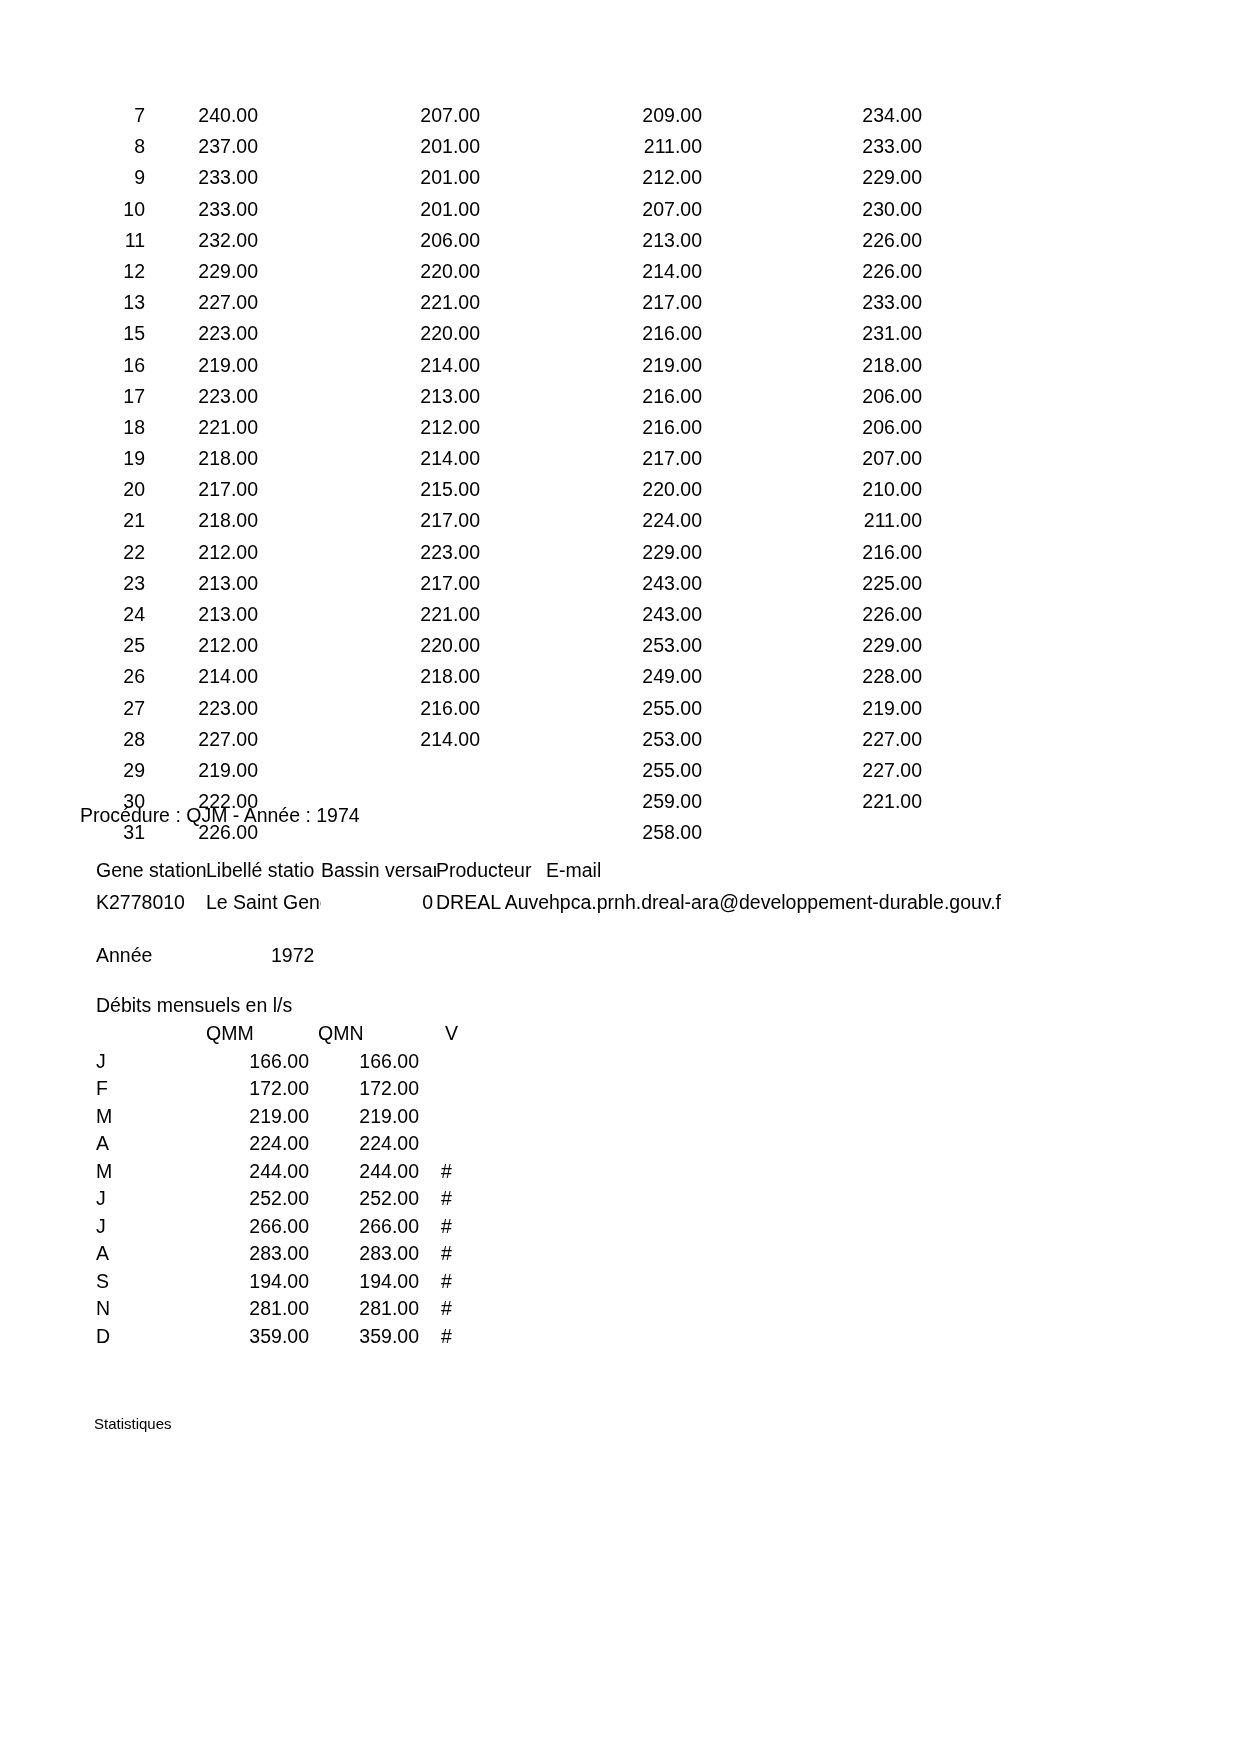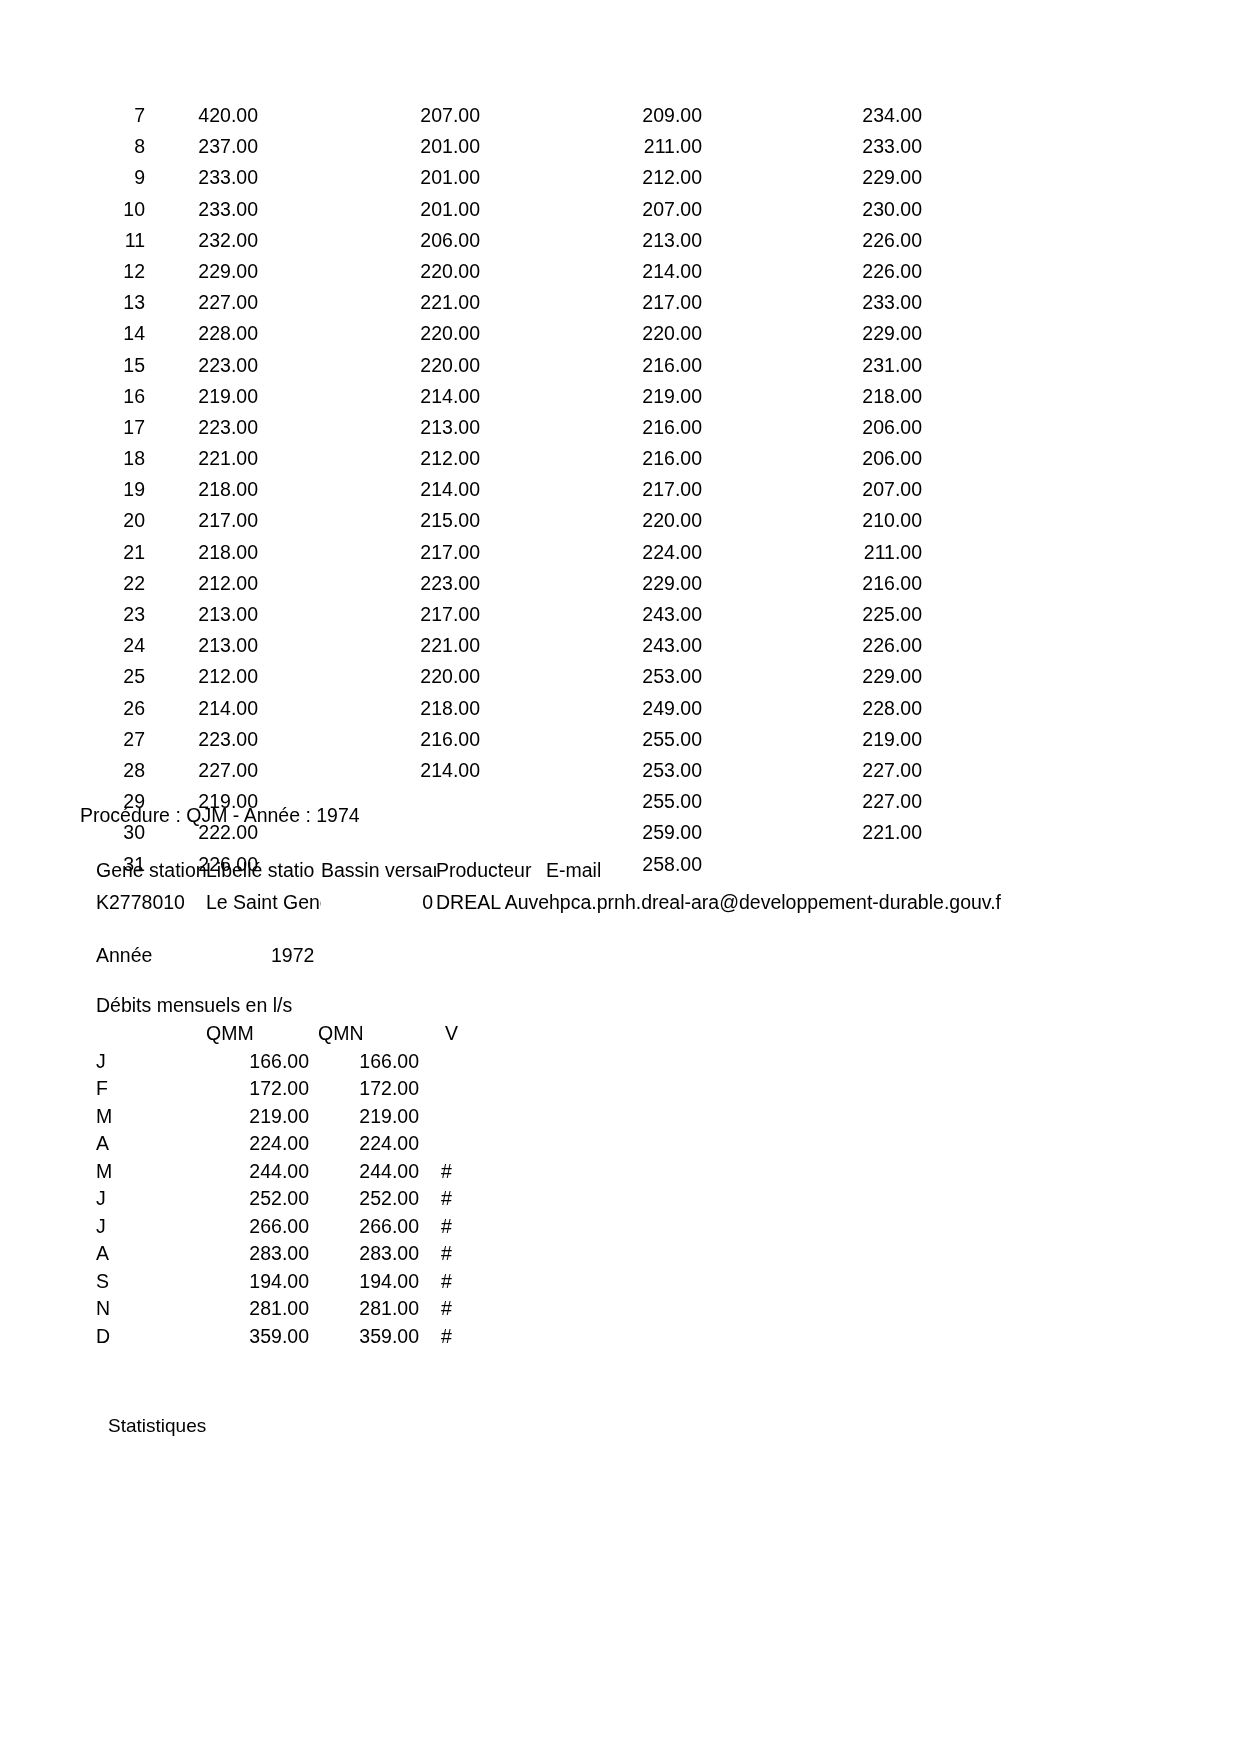--- a/index.html
+++ b/index.html
@@ -136,40 +136,39 @@
   .m-qmm  { width: 105px; text-align: right; }
   .m-qmn  { width: 105px; text-align: right; padding-left: 5px; }
   .m-v    { width: 90px;  text-align: left; padding-left: 22px; }
 
   .m-head .m-qmm,
   .m-head .m-qmn { text-align: left; padding-left: 2px; }
   .m-head .m-qmn { padding-left: 7px; }
 
   .stats-line {
     position: absolute;
-    left: 108px;
+    left: 94px;
     top: 1415px;
-    font-size: 19px;
+    font-size: 15px;
     white-space: nowrap;
   }
 </style>
 </head>
 <body>
 
 <div class="page">
 
   <div class="daily-block" id="daily-block">
-      <div class="daily-row"><span class="cell-1" style="width: 38px;">7</span><span class="cell-2" style="width: 113px;">420.00</span><span class="cell-3">207.00</span><span class="cell-3">209.00</span><span class="cell-4">234.00</span></div>
+      <div class="daily-row"><span class="cell-1" style="width: 38px;">7</span><span class="cell-2" style="width: 113px;">240.00</span><span class="cell-3">207.00</span><span class="cell-3">209.00</span><span class="cell-4">234.00</span></div>
       <div class="daily-row"><span class="cell-1" style="width: 38px;">8</span><span class="cell-2" style="width: 113px;">237.00</span><span class="cell-3">201.00</span><span class="cell-3">211.00</span><span class="cell-4">233.00</span></div>
       <div class="daily-row"><span class="cell-1" style="width: 38px;">9</span><span class="cell-2" style="width: 113px;">233.00</span><span class="cell-3">201.00</span><span class="cell-3">212.00</span><span class="cell-4">229.00</span></div>
       <div class="daily-row"><span class="cell-1" style="width: 38px;">10</span><span class="cell-2" style="width: 113px;">233.00</span><span class="cell-3">201.00</span><span class="cell-3">207.00</span><span class="cell-4">230.00</span></div>
       <div class="daily-row"><span class="cell-1" style="width: 38px;">11</span><span class="cell-2" style="width: 113px;">232.00</span><span class="cell-3">206.00</span><span class="cell-3">213.00</span><span class="cell-4">226.00</span></div>
       <div class="daily-row"><span class="cell-1" style="width: 38px;">12</span><span class="cell-2" style="width: 113px;">229.00</span><span class="cell-3">220.00</span><span class="cell-3">214.00</span><span class="cell-4">226.00</span></div>
       <div class="daily-row"><span class="cell-1" style="width: 38px;">13</span><span class="cell-2" style="width: 113px;">227.00</span><span class="cell-3">221.00</span><span class="cell-3">217.00</span><span class="cell-4">233.00</span></div>
-      <div class="daily-row"><span class="cell-1" style="width: 38px;">14</span><span class="cell-2" style="width: 113px;">228.00</span><span class="cell-3">220.00</span><span class="cell-3">220.00</span><span class="cell-4">229.00</span></div>
       <div class="daily-row"><span class="cell-1" style="width: 38px;">15</span><span class="cell-2" style="width: 113px;">223.00</span><span class="cell-3">220.00</span><span class="cell-3">216.00</span><span class="cell-4">231.00</span></div>
       <div class="daily-row"><span class="cell-1" style="width: 38px;">16</span><span class="cell-2" style="width: 113px;">219.00</span><span class="cell-3">214.00</span><span class="cell-3">219.00</span><span class="cell-4">218.00</span></div>
       <div class="daily-row"><span class="cell-1" style="width: 38px;">17</span><span class="cell-2" style="width: 113px;">223.00</span><span class="cell-3">213.00</span><span class="cell-3">216.00</span><span class="cell-4">206.00</span></div>
       <div class="daily-row"><span class="cell-1" style="width: 38px;">18</span><span class="cell-2" style="width: 113px;">221.00</span><span class="cell-3">212.00</span><span class="cell-3">216.00</span><span class="cell-4">206.00</span></div>
       <div class="daily-row"><span class="cell-1" style="width: 38px;">19</span><span class="cell-2" style="width: 113px;">218.00</span><span class="cell-3">214.00</span><span class="cell-3">217.00</span><span class="cell-4">207.00</span></div>
       <div class="daily-row"><span class="cell-1" style="width: 38px;">20</span><span class="cell-2" style="width: 113px;">217.00</span><span class="cell-3">215.00</span><span class="cell-3">220.00</span><span class="cell-4">210.00</span></div>
       <div class="daily-row"><span class="cell-1" style="width: 38px;">21</span><span class="cell-2" style="width: 113px;">218.00</span><span class="cell-3">217.00</span><span class="cell-3">224.00</span><span class="cell-4">211.00</span></div>
       <div class="daily-row"><span class="cell-1" style="width: 38px;">22</span><span class="cell-2" style="width: 113px;">212.00</span><span class="cell-3">223.00</span><span class="cell-3">229.00</span><span class="cell-4">216.00</span></div>
       <div class="daily-row"><span class="cell-1" style="width: 38px;">23</span><span class="cell-2" style="width: 113px;">213.00</span><span class="cell-3">217.00</span><span class="cell-3">243.00</span><span class="cell-4">225.00</span></div>
       <div class="daily-row"><span class="cell-1" style="width: 38px;">24</span><span class="cell-2" style="width: 113px;">213.00</span><span class="cell-3">221.00</span><span class="cell-3">243.00</span><span class="cell-4">226.00</span></div>

